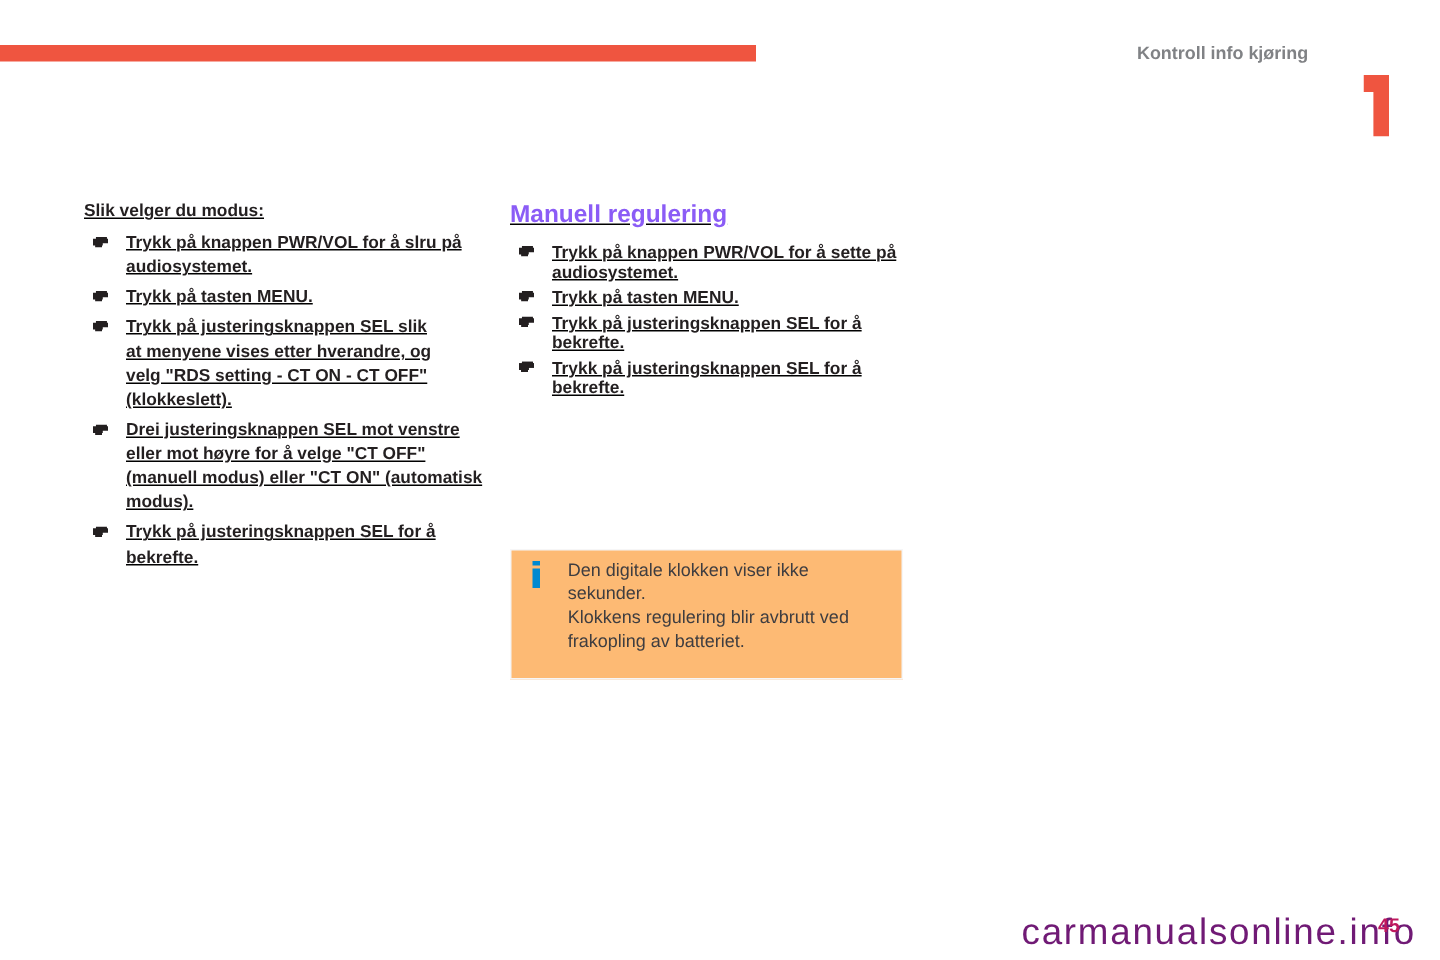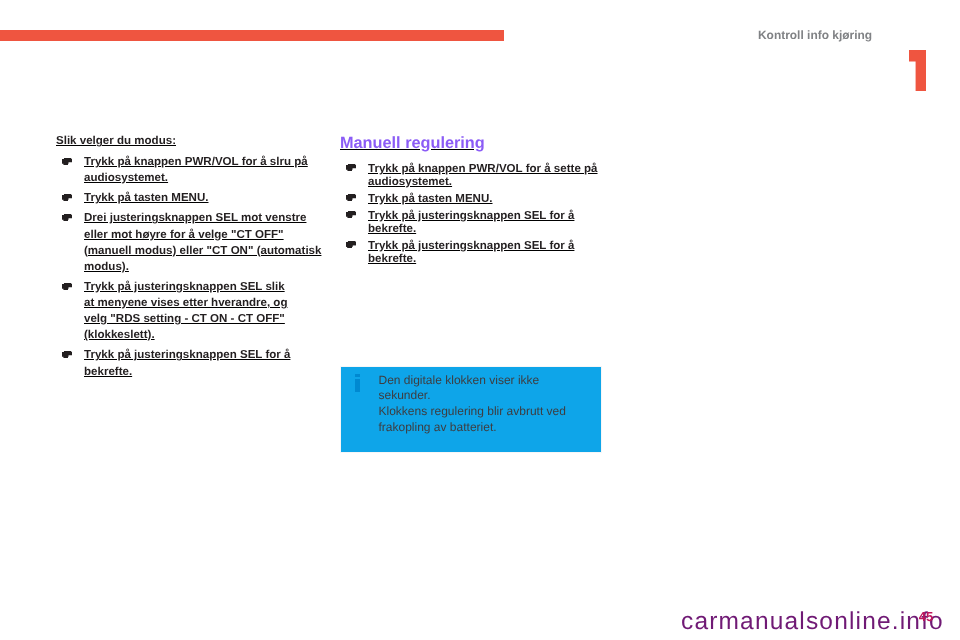--- a/index.html
+++ b/index.html
@@ -24,21 +24,21 @@
   h2{font-size:16.3px;font-weight:bold;color:#8b5cf6;line-height:18px;margin:0 0 11px 0;}
 
   ul{list-style:none;margin:0;padding:0;}
   li{font-size:11.55px;font-weight:bold;color:#231f20;line-height:16.12px;
      position:relative;padding-left:24px;margin:4px;}
   .colR li{line-height:12.93px;}
   .bullet{position:absolute;left:2.3px;top:3.9px;width:10.2px;height:7.0px;}
   .colR .bullet{left:2.2px;top:1.3px;}
   .bullet svg{display:block;}
 
-  .infobox{position:absolute;background:#0ea5e9;box-sizing:border-box;border:1px solid #f6f6f7;}
+  .infobox{position:absolute;background:#fdba74;box-sizing:border-box;border:1px solid #f6f6f7;}
   .box1{left:56px;top:379.9px;width:263.2px;height:73.3px;}
   .box2{left:340px;top:366.2px;width:262.2px;height:87px;}
   .infobox .i{position:absolute;left:14.4px;top:7.9px;width:5.0px;height:17.5px;}
   .box2 .i{top:7.2px;}
   .infobox .i .dot{position:absolute;left:0;top:0;width:5.0px;height:3.1px;background:#0089d1;}
   .infobox .i .stem{position:absolute;left:0;top:4.5px;width:5.0px;height:13.0px;background:#0089d1;}
   .infotext{position:absolute;left:37.5px;top:6.5px;right:6px;}
   .box2 .infotext{top:5.4px;}
   .infotext p{margin:0;font-size:12px;color:#3e3d40;line-height:15.9px;}
 
@@ -68,26 +68,26 @@
           </span><span>Trykk på knappen PWR/VOL for å slru på<br>audiosystemet.</span></li>
         <li><span class="bullet">
             <svg viewBox="0 0 114 88" width="100%" height="100%" preserveAspectRatio="none" aria-hidden="true">
               <path fill="#231f20" d="M22 0h82v14h10v39H73v18H67v17H16V71H0V14h22z"></path>
             </svg>
           </span><span>Trykk på tasten MENU.</span></li>
         <li><span class="bullet">
             <svg viewBox="0 0 114 88" width="100%" height="100%" preserveAspectRatio="none" aria-hidden="true">
               <path fill="#231f20" d="M22 0h82v14h10v39H73v18H67v17H16V71H0V14h22z"></path>
             </svg>
-          </span><span>Drei justeringsknappen SEL mot venstre<br>eller mot høyre for å velge "CT OFF"<br>(manuell modus) eller "CT ON" (automatisk<br>modus).</span></li>
+          </span><span>Trykk på justeringsknappen SEL slik<br>at menyene vises etter hverandre, og<br>velg "RDS setting - CT ON - CT OFF"<br>(klokkeslett).</span></li>
         <li><span class="bullet">
             <svg viewBox="0 0 114 88" width="100%" height="100%" preserveAspectRatio="none" aria-hidden="true">
               <path fill="#231f20" d="M22 0h82v14h10v39H73v18H67v17H16V71H0V14h22z"></path>
             </svg>
-          </span><span>Trykk på justeringsknappen SEL slik<br>at menyene vises etter hverandre, og<br>velg "RDS setting - CT ON - CT OFF"<br>(klokkeslett).</span></li>
+          </span><span>Drei justeringsknappen SEL mot venstre<br>eller mot høyre for å velge "CT OFF"<br>(manuell modus) eller "CT ON" (automatisk<br>modus).</span></li>
         <li><span class="bullet">
             <svg viewBox="0 0 114 88" width="100%" height="100%" preserveAspectRatio="none" aria-hidden="true">
               <path fill="#231f20" d="M22 0h82v14h10v39H73v18H67v17H16V71H0V14h22z"></path>
             </svg>
           </span><span>Trykk på justeringsknappen SEL for å<br>bekrefte.</span></li>
       </ul>
   </div>
 
   <div class="col colR">
     <h2>Manuell regulering</h2>

